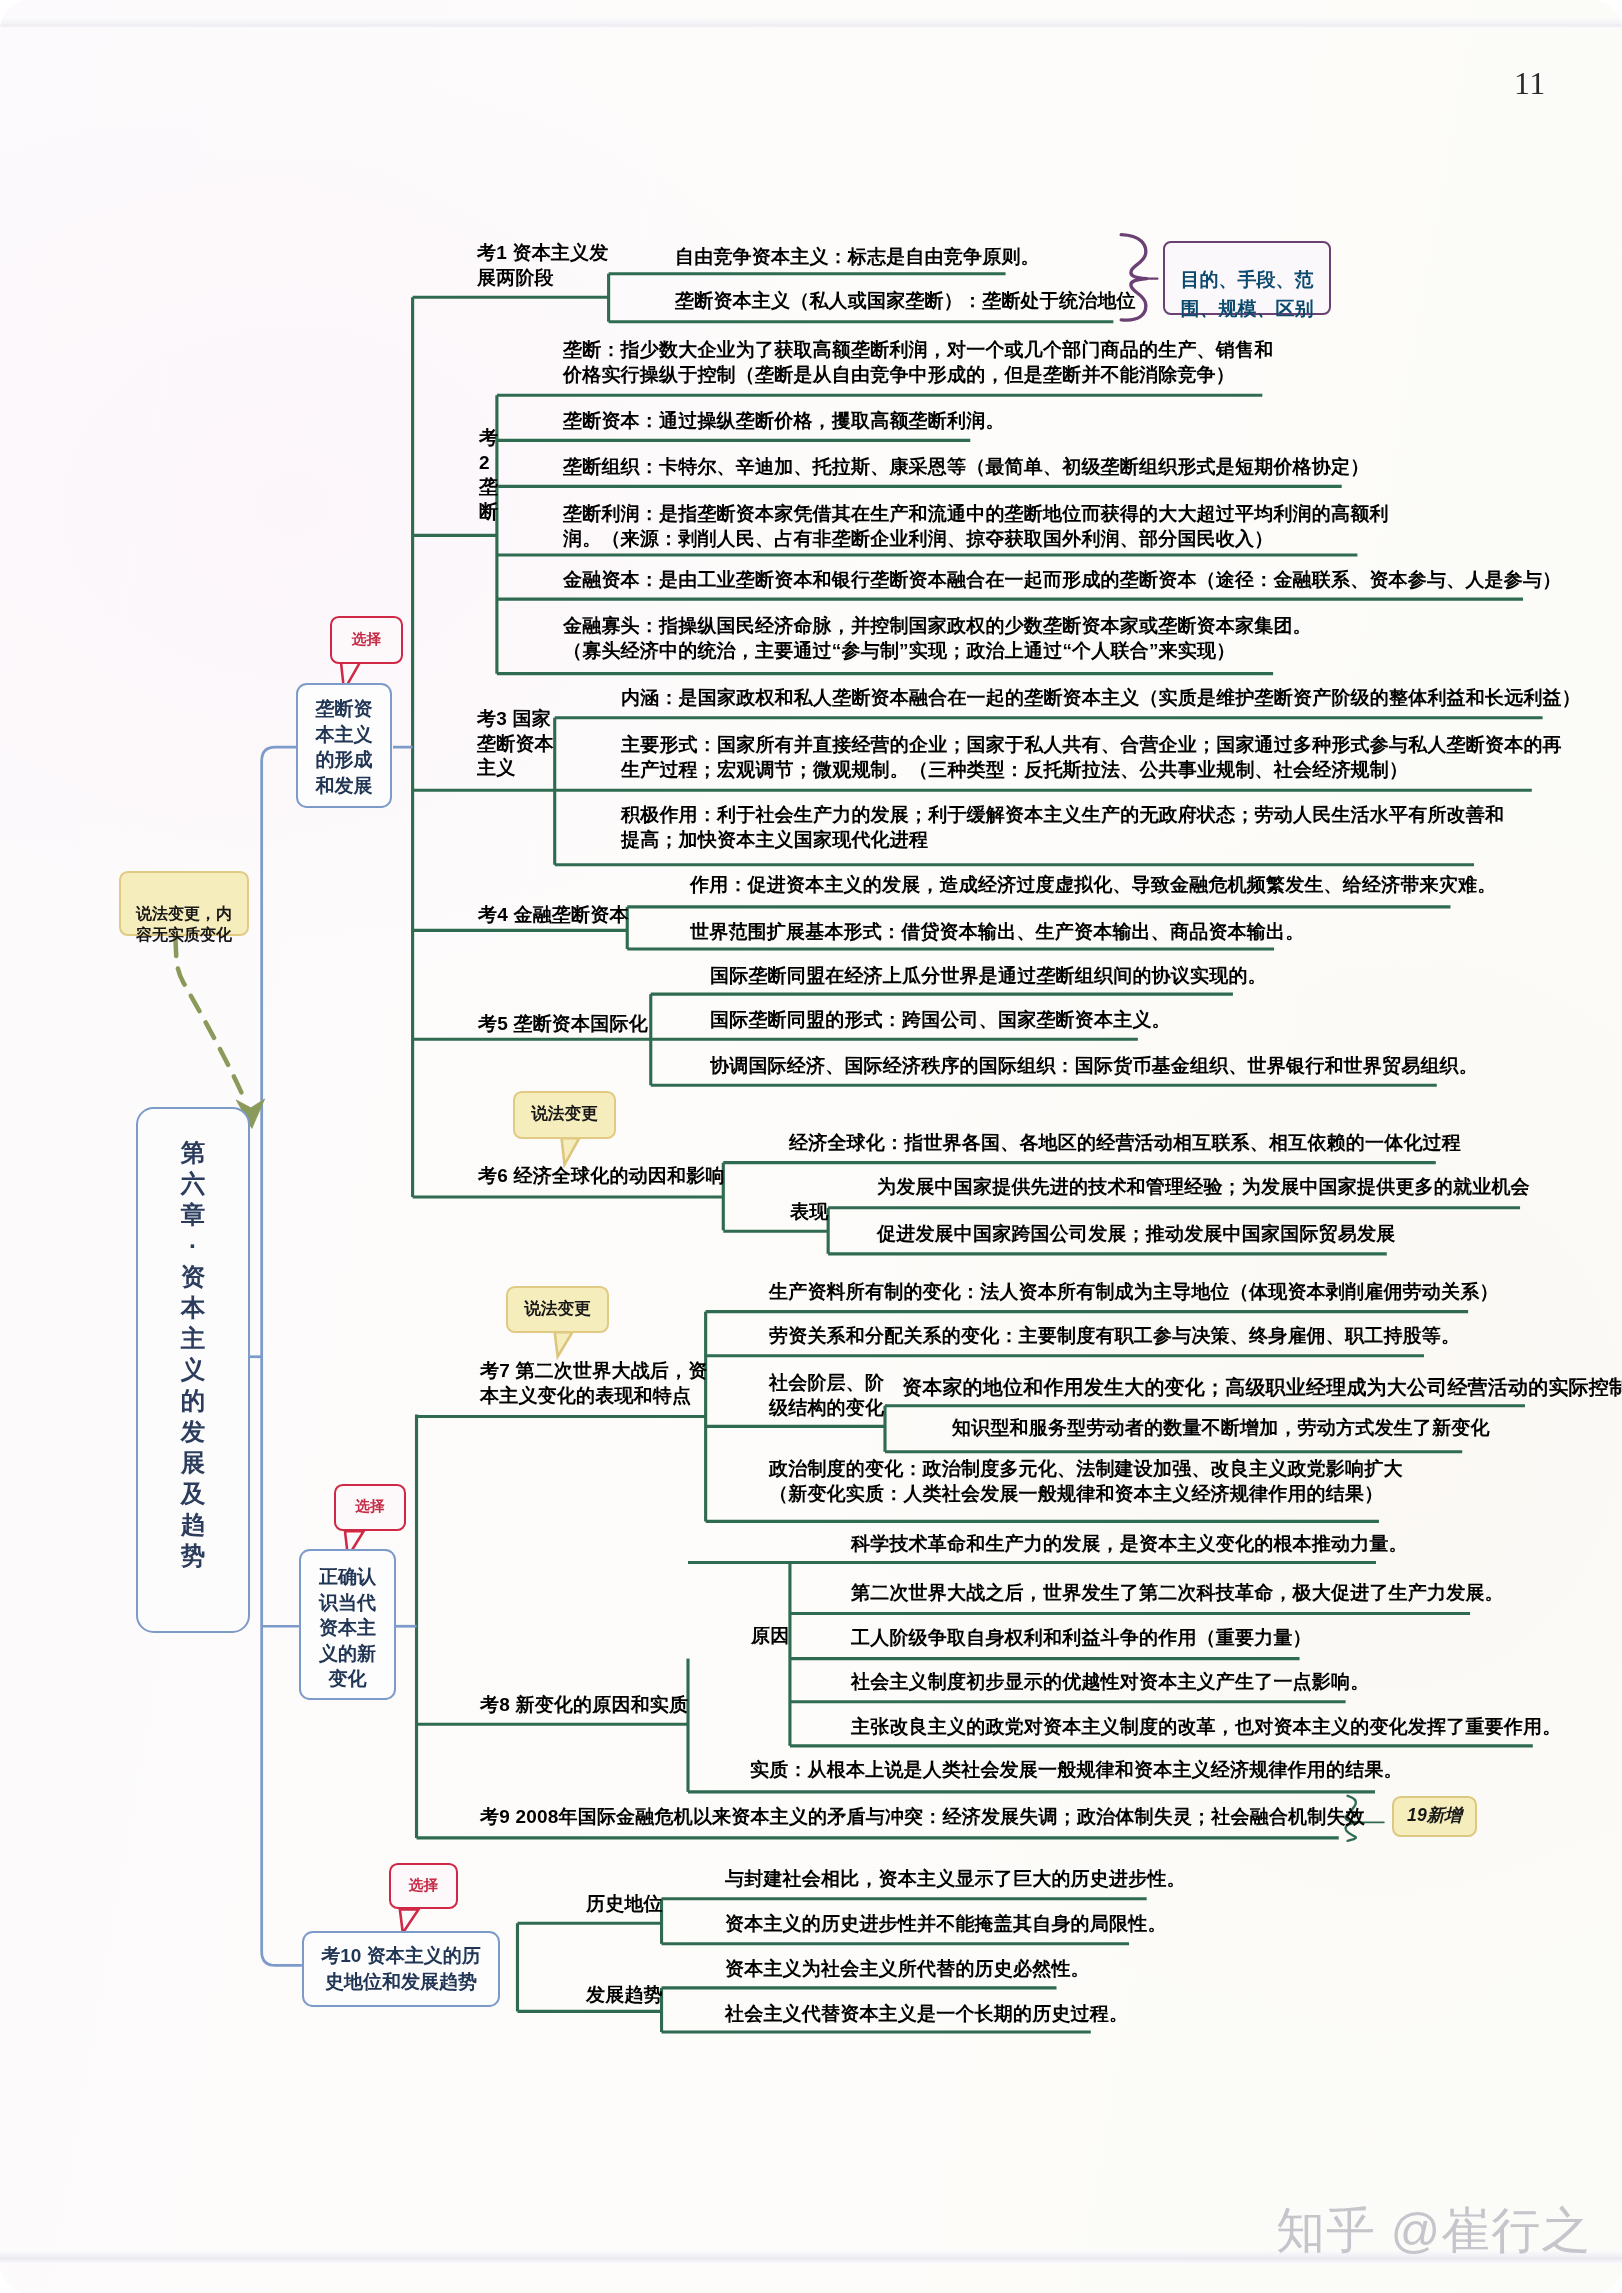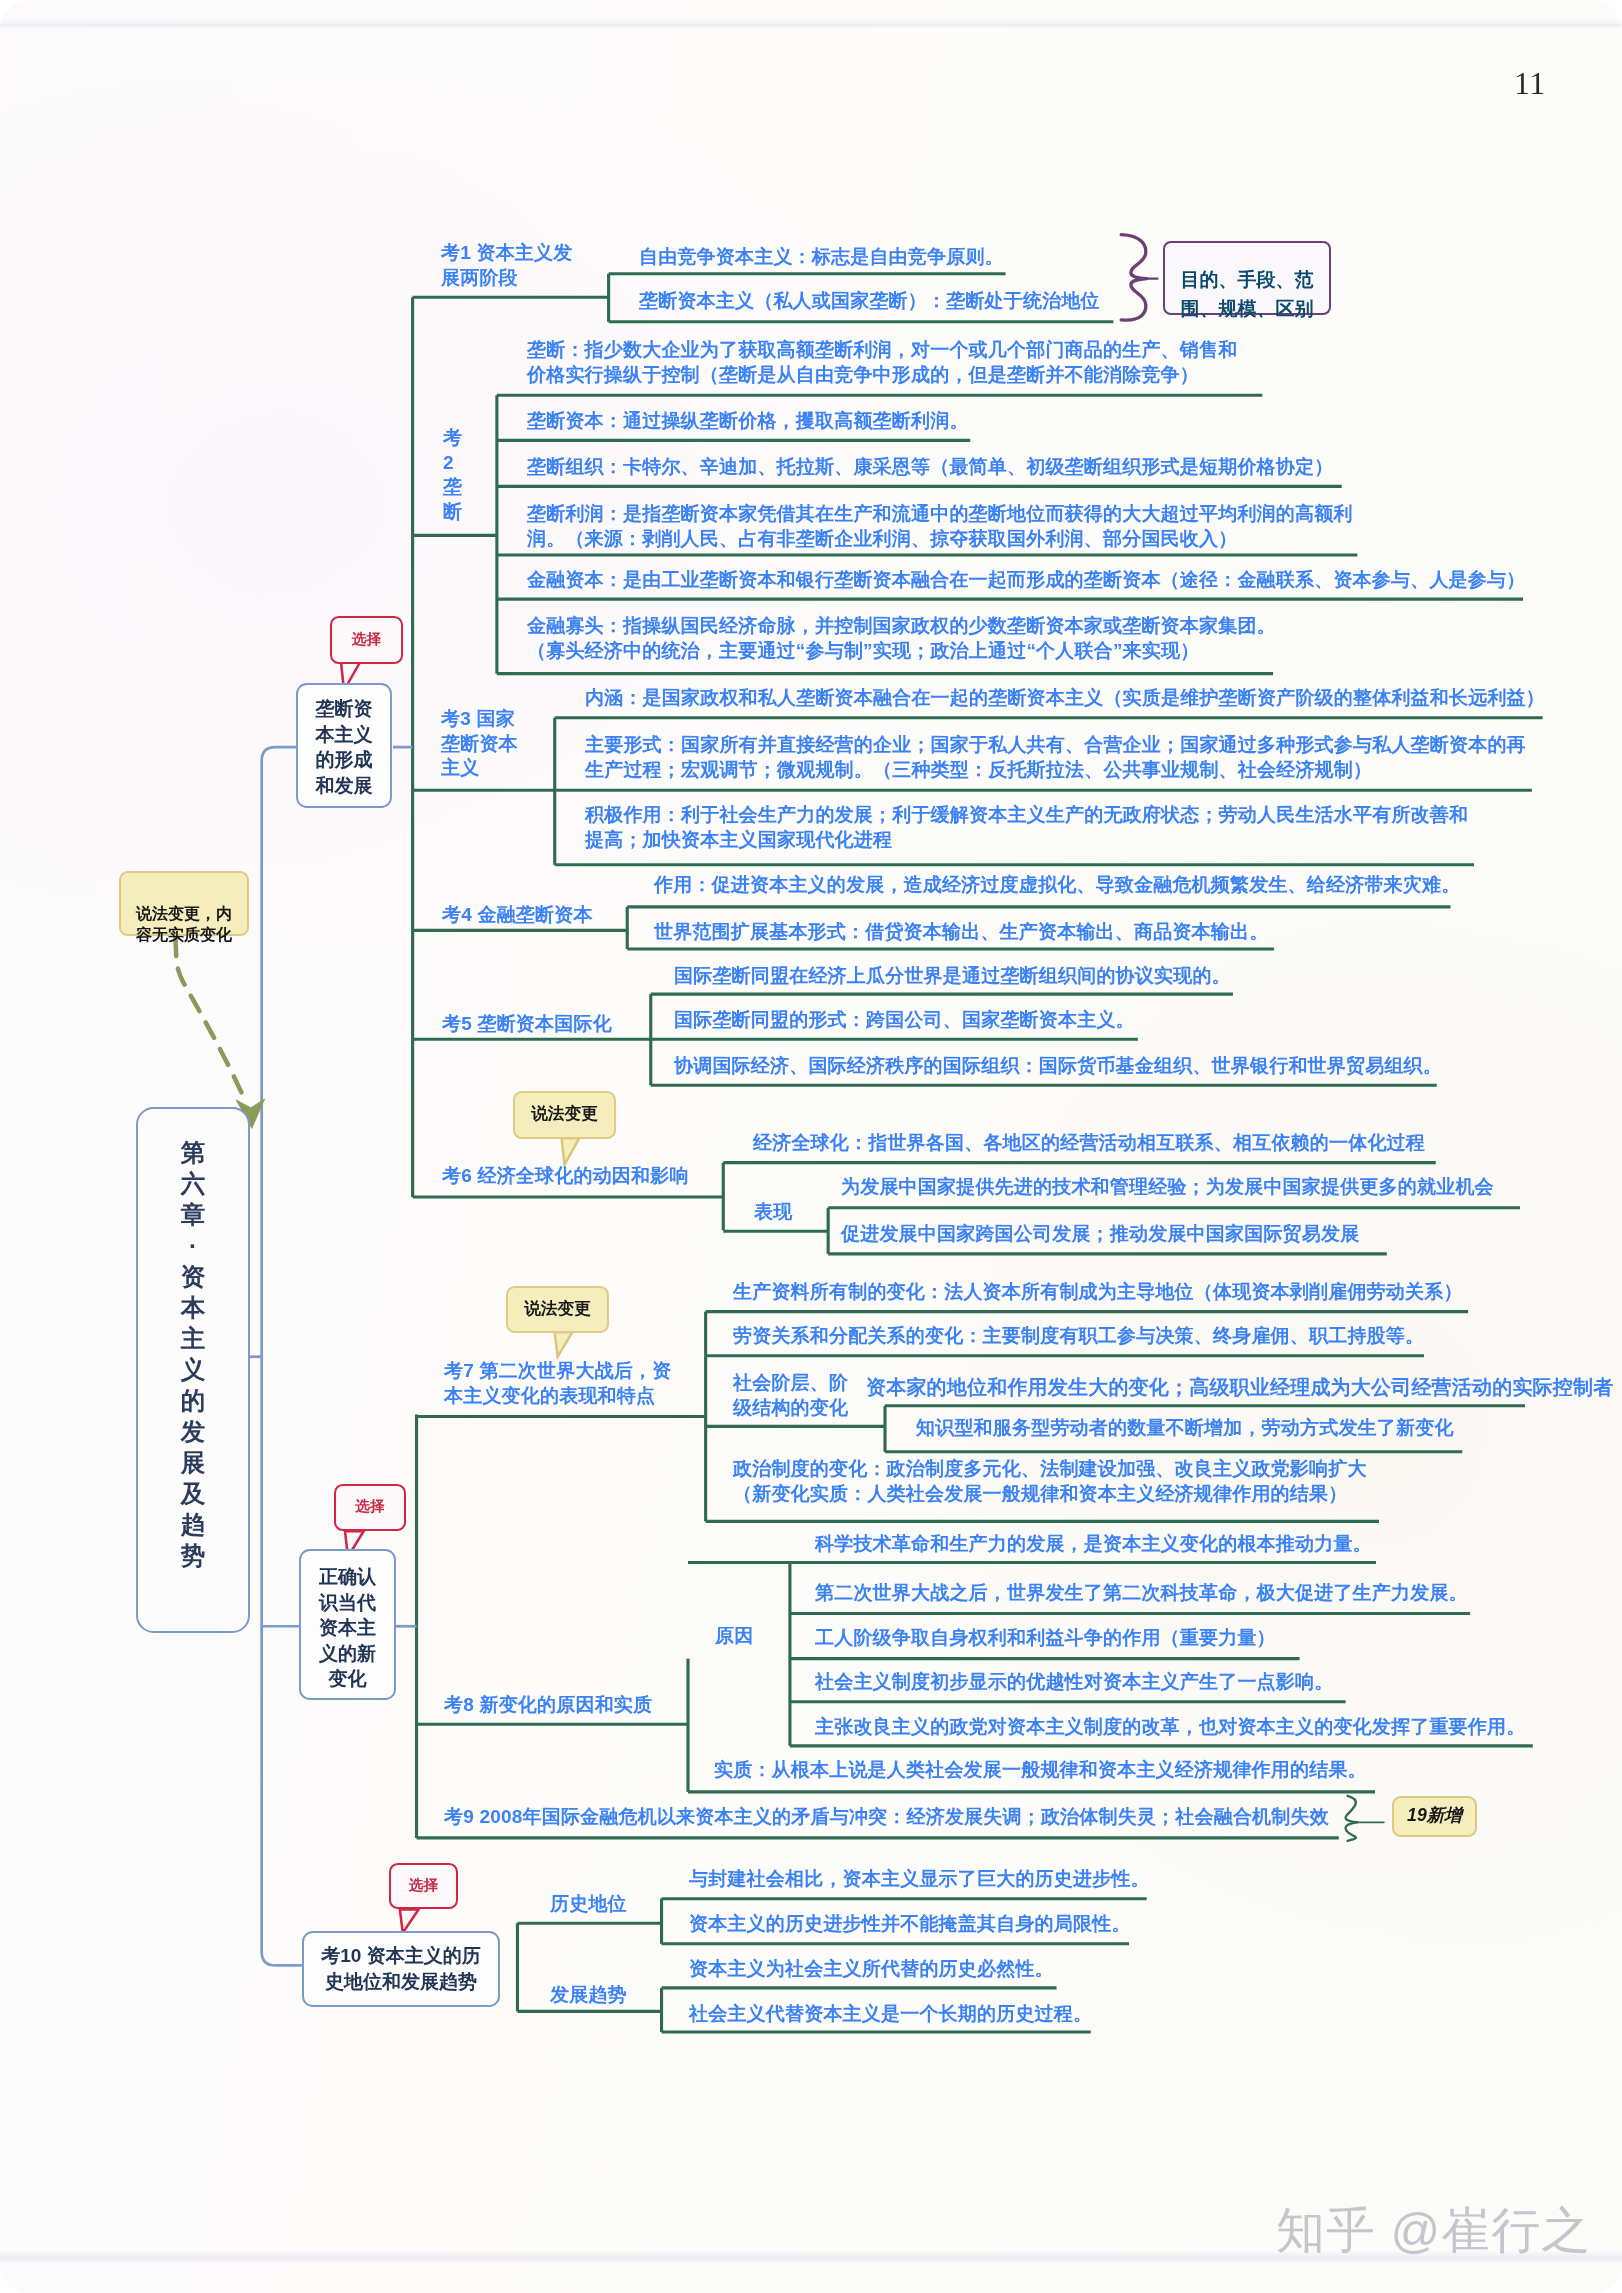--- a/index.html
+++ b/index.html
@@ -5,21 +5,21 @@
 html,body{margin:0;padding:0;}
 body{width:1622px;height:2294px;overflow:hidden;font-family:"Liberation Sans",sans-serif;}
 #page{position:relative;width:1622px;height:2294px;overflow:hidden;background:#fdfcfb;border-radius:30px;}
 #page:before{content:"";position:absolute;inset:0;
   background:
    radial-gradient(882px 686px at 18% 22%, rgba(252,245,250,.8), rgba(0,0,0,0) 70%),
    radial-gradient(784px 882px at 85% 62%, rgba(251,248,243,.9), rgba(0,0,0,0) 70%),
    linear-gradient(100deg,#fcfafc 0%,#fdfcfa 45%,#fbfbf8 100%);
   pointer-events:none;}
 svg.lines{position:absolute;left:0;top:0;width:1622px;height:2294px;}
-.tb{position:absolute;white-space:nowrap;color:#3b82f6;font-weight:600;letter-spacing:0.2px;}
+.tb{position:absolute;white-space:nowrap;color:#000000;font-weight:600;letter-spacing:0.2px;margin-left:36px;}
 .pnum{position:absolute;left:1514px;top:65px;font-family:"Liberation Serif",serif;font-size:32px;color:#2a2a2a;letter-spacing:0.5px;}
 .wm{position:absolute;left:1276px;top:2198px;font-size:49px;color:#c5c5cb;font-weight:400;letter-spacing:1px;white-space:nowrap;}
 .rootbox{position:absolute;left:136px;top:1107px;width:114px;height:526px;
   border:2.5px solid #7d9bc8;border-radius:17.6px;background:#fcfcfd;box-sizing:border-box;}
 .rootchars{position:absolute;left:0;right:0;top:28px;text-align:center;
   font-size:24.5px;color:#2b3c5c;font-weight:700;line-height:31px;}
 .nodebox{position:absolute;border:2.4px solid #7d9bc8;border-radius:10.8px;background:#fdfdfe;
   box-sizing:border-box;color:#213554;font-weight:600;text-align:center;}
 .purplebox{position:absolute;left:1163px;top:241px;width:168px;height:74px;
   border:2.7px solid #6b4073;border-radius:7.8px;background:#fbf8fb;box-sizing:border-box;

